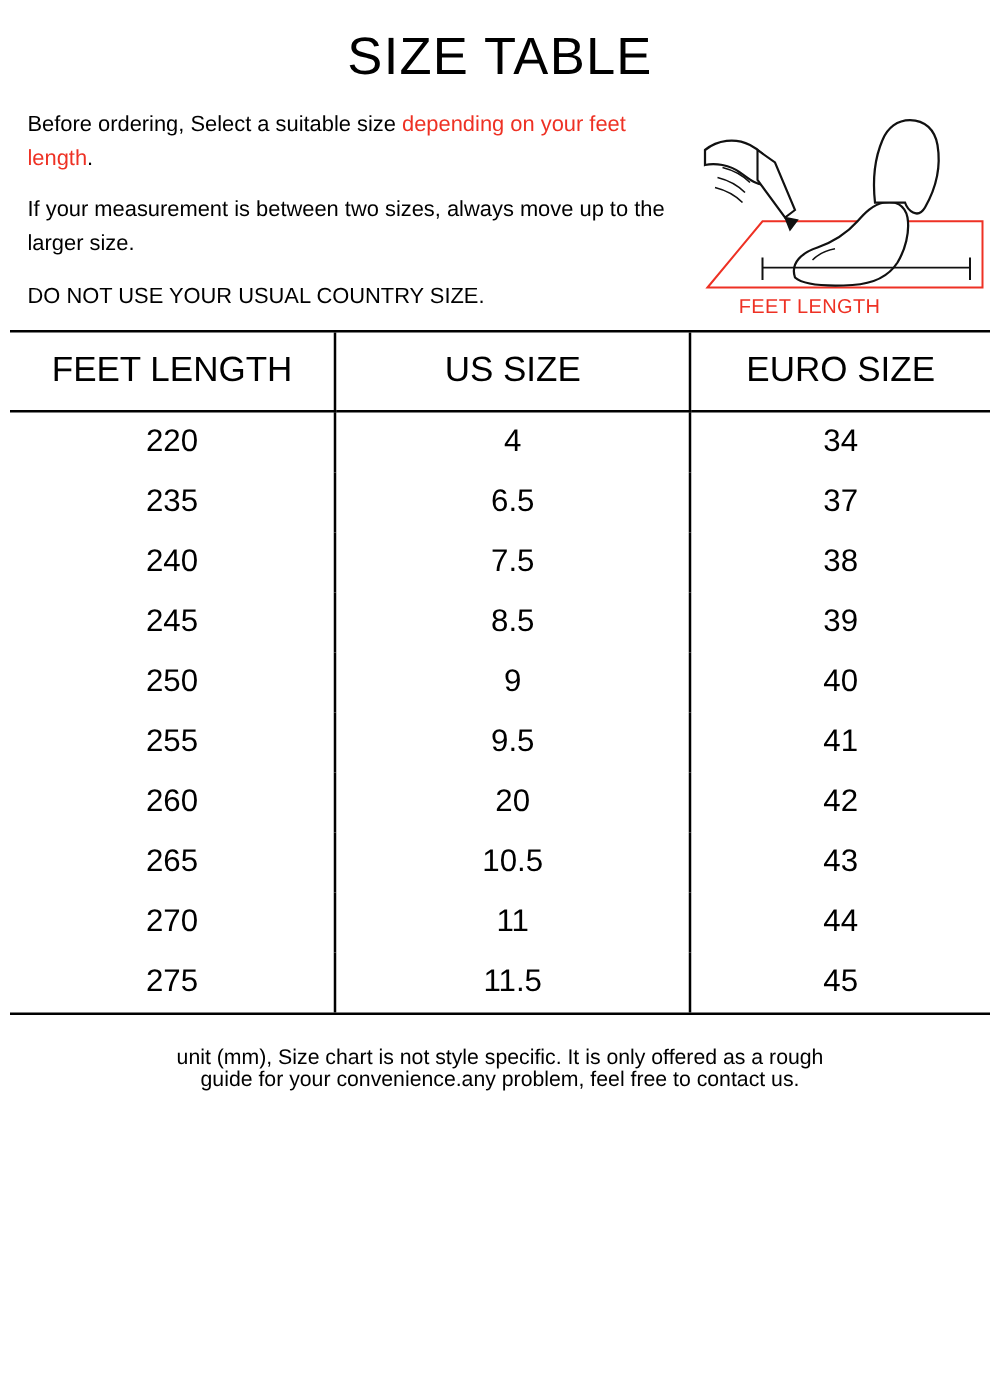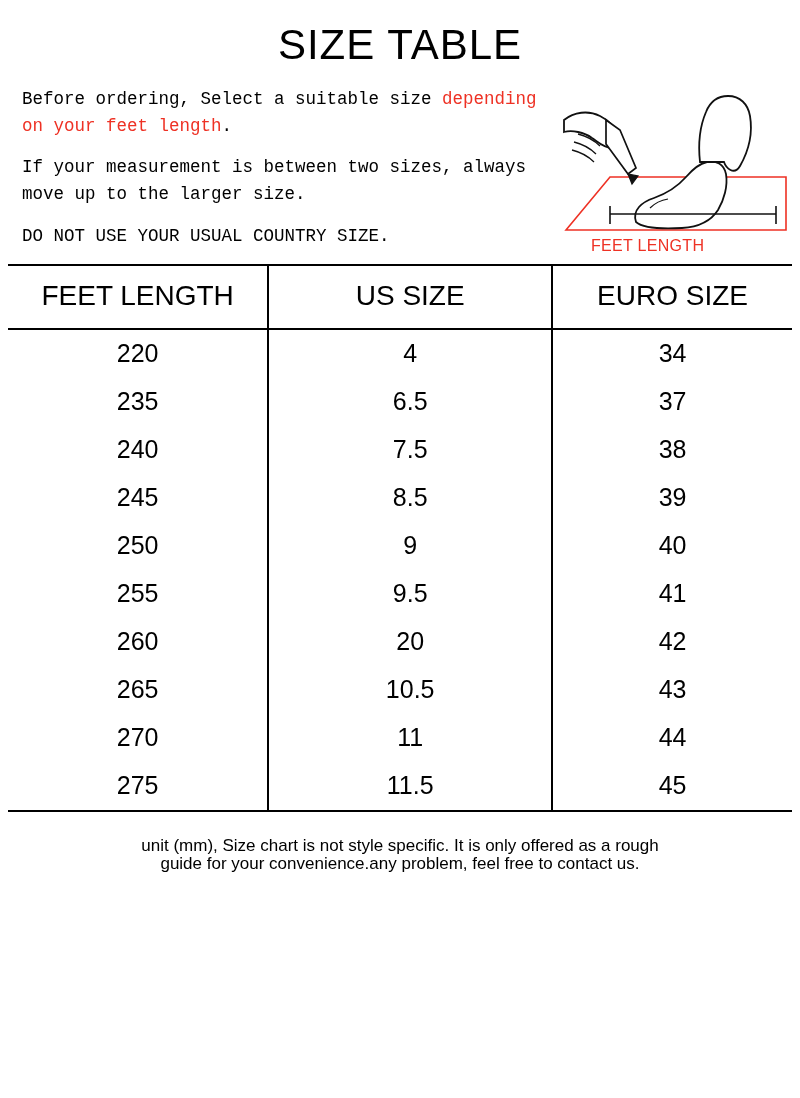--- a/index.html
+++ b/index.html
@@ -38,21 +38,20 @@
     flex-direction: row;
     align-items: flex-start;
     padding: 0 12px 0 22px;
     box-sizing: border-box;
     height: 182px;
   }
   .intro-text {
     flex: 1 1 auto;
     padding-top: 4px;
     max-width: 545px;
-    font-family: Liberation Mono, monospace;
   }
   .intro-line {
     font-size: 17.5px;
     line-height: 1.55;
     margin-bottom: 14px;
   }
   .intro-line:last-child { margin-bottom: 2px; }
   .accent { color: #ee3124; }
 
   

